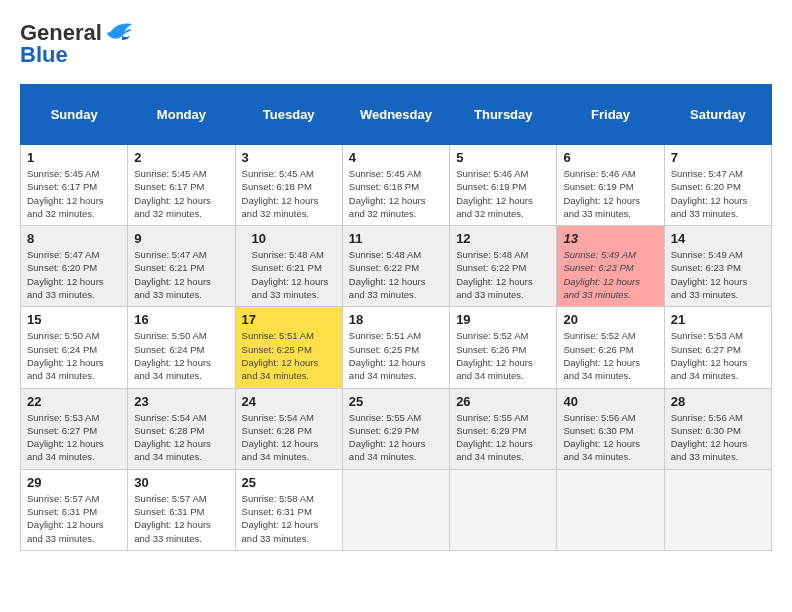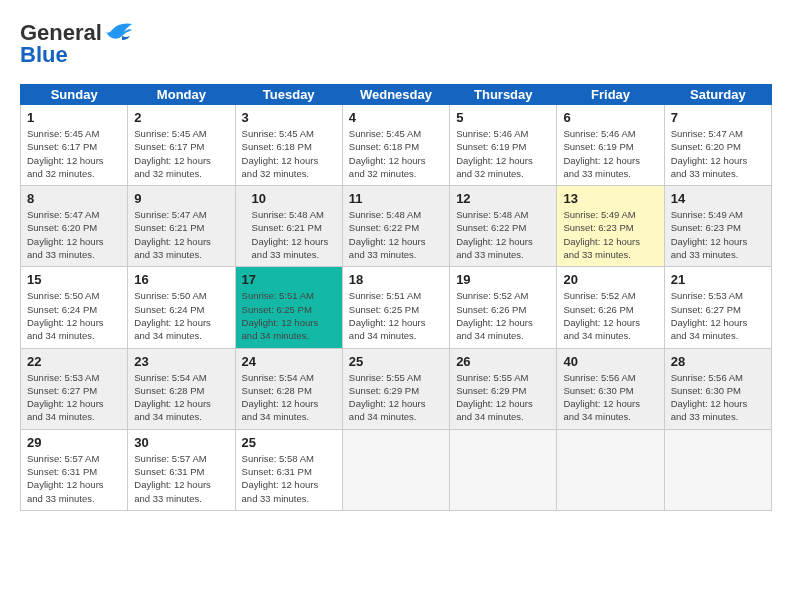--- a/index.html
+++ b/index.html
@@ -39,21 +39,21 @@
       color: #444;
     }
     .calendar {
       width: 100%;
       border-collapse: collapse;
     }
     .calendar th {
       background: #1565c0;
       color: #fff;
       text-align: center;
-      padding: 2px 4px;
+      padding: 22px 4px;
       font-size: 13px;
       font-weight: bold;
       border: 1px solid #1565c0;
     }
     .calendar td {
       vertical-align: top;
       padding: 5px 6px;
       font-size: 10px;
       color: #333;
       border: 1px solid #ccc;
@@ -202,21 +202,21 @@
 Daylight: 12 hours
 and 33 minutes.</div>
         </td>
         <td style="background: rgb(239, 239, 239);">
           <span class="day-num">12</span>
           <div class="day-info" style="white-space: pre-line;">Sunrise: 5:48 AM
 Sunset: 6:22 PM
 Daylight: 12 hours
 and 33 minutes.</div>
         </td>
-        <td style="background: #fef9c3;">
+        <td style="background: #fca5a5; font-style: italic;">
           <span class="day-num">13</span>
           <div class="day-info" style="white-space: pre-line;">Sunrise: 5:49 AM
 Sunset: 6:23 PM
 Daylight: 12 hours
 and 33 minutes.</div>
         </td>
         <td style="background: rgb(239, 239, 239);">
           <span class="day-num">14</span>
           <div class="day-info" style="white-space: pre-line;">Sunrise: 5:49 AM
 Sunset: 6:23 PM
@@ -232,21 +232,21 @@
 Daylight: 12 hours
 and 34 minutes.</div>
         </td>
         <td style="background: rgb(255, 255, 255);">
           <span class="day-num">16</span>
           <div class="day-info" style="white-space: pre-line;">Sunrise: 5:50 AM
 Sunset: 6:24 PM
 Daylight: 12 hours
 and 34 minutes.</div>
         </td>
-        <td style="background: #14b8a6;">
+        <td style="background: #fde047;">
           <span class="day-num">17</span>
           <div class="day-info" style="white-space: pre-line;">Sunrise: 5:51 AM
 Sunset: 6:25 PM
 Daylight: 12 hours
 and 34 minutes.</div>
         </td>
         <td style="background: rgb(255, 255, 255);">
           <span class="day-num">18</span>
           <div class="day-info" style="white-space: pre-line;">Sunrise: 5:51 AM
 Sunset: 6:25 PM

